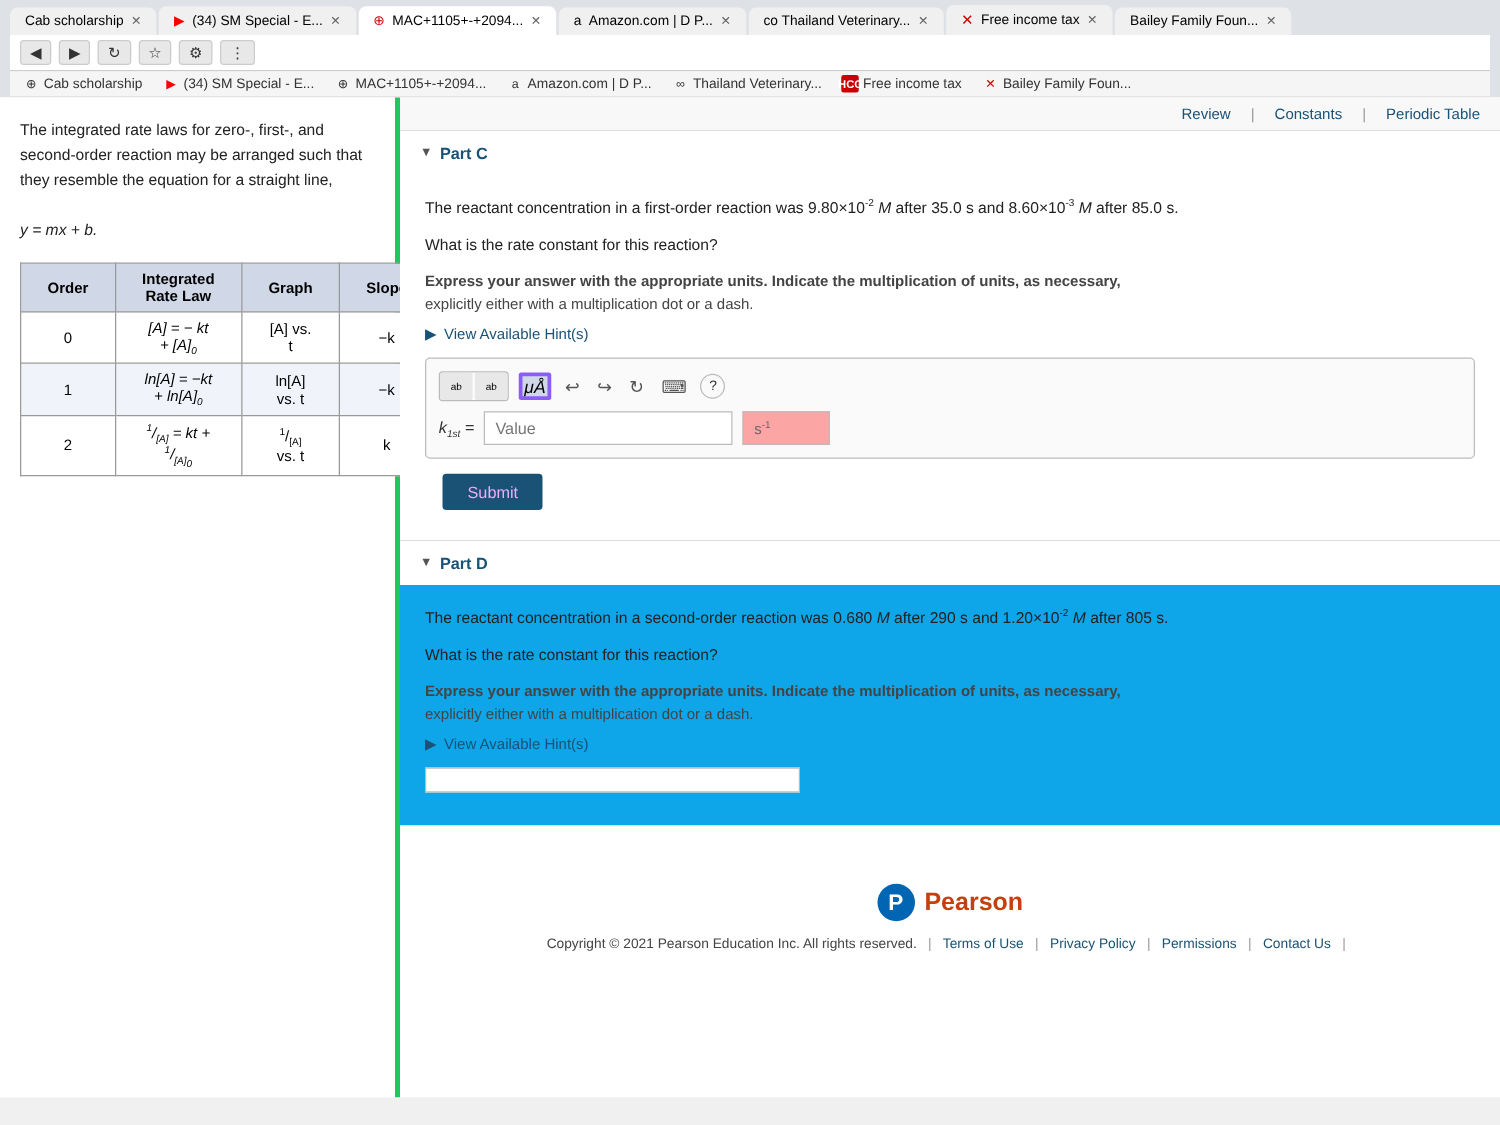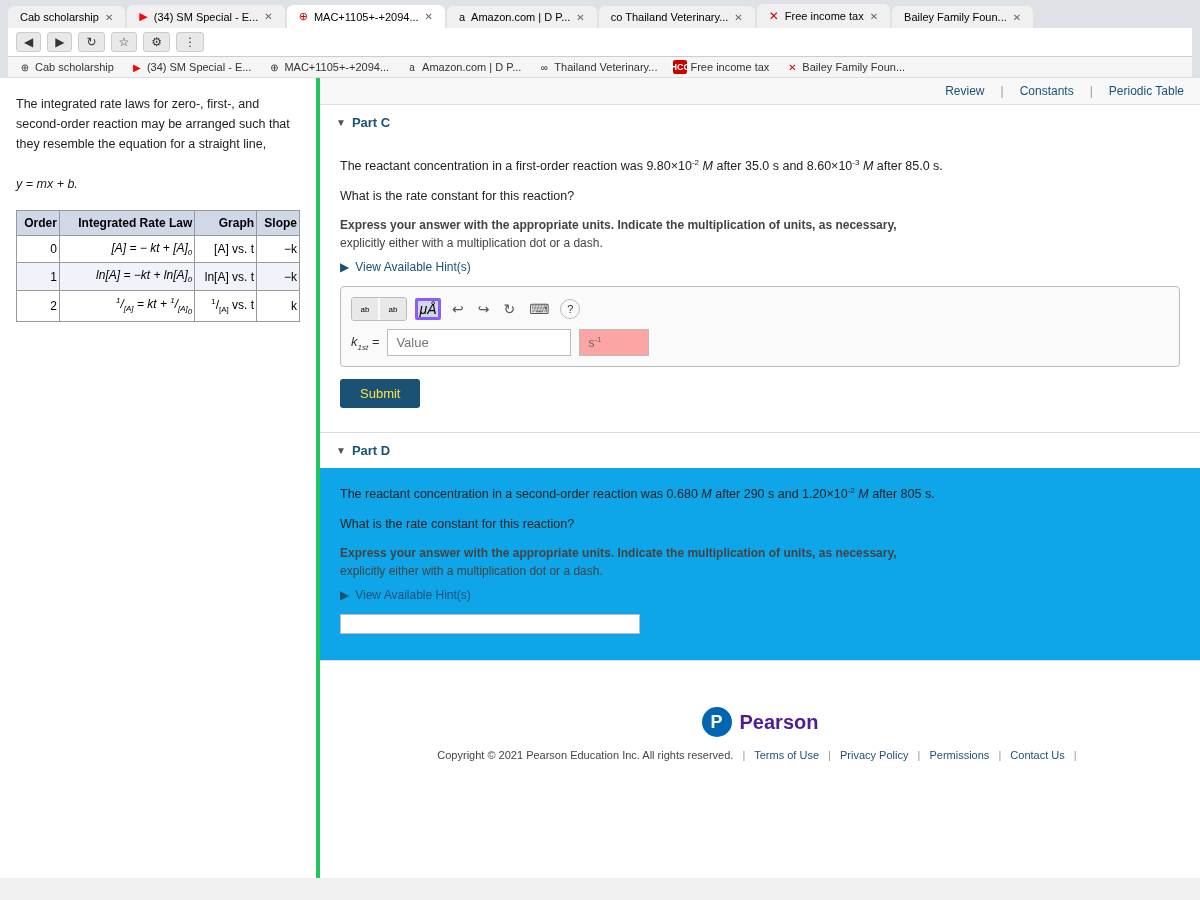--- a/index.html
+++ b/index.html
@@ -21,21 +21,21 @@
 
     
     .page-content { background: #fff; min-height: 800px; display: flex; }
 
     
     .left-panel { width: 320px; padding: 16px; border-right: 4px solid #22c55e; background: #fff; }
     .intro-text { font-size: 12.5px; line-height: 1.6; margin-bottom: 16px; color: #222; }
     .equation { font-style: italic; margin-top: 20px; }
 
     .irl-table { width: 100%; border-collapse: collapse; font-size: 12px; margin-top: 8px; }
-    .irl-table th, .irl-table td { border: 1px solid #999; padding: 5px 2px; text-align: right; vertical-align: middle; }
+    .irl-table th, .irl-table td { border: 1px solid #999; padding: 5px 21px; text-align: center; vertical-align: middle; }
     .irl-table th { background: #d0d8e8; font-weight: bold; }
     .irl-table td { background: #fff; }
     .irl-table tr:nth-child(even) td { background: #f0f4fa; }
     .math-expr { font-style: italic; }
 
     
     .right-panel { flex: 1; padding: 0; }
 
     
     .top-action-bar { display: flex; justify-content: flex-end; align-items: center; padding: 6px 16px; border-bottom: 1px solid #e0e0e0; background: #f8f8f8; gap: 16px; font-size: 12px; }
@@ -59,24 +59,24 @@
     .toolbar-row { display: flex; align-items: center; gap: 8px; margin-bottom: 8px; }
     .toolbar-btn { width: 26px; height: 22px; background: #e8e8e8; border: 3px solid #8b5cf6; border-radius: 2px; display: flex; align-items: center; justify-content: center; font-size: 14px; cursor: pointer; }
     .toolbar-btn.special { background: #d0d8e8; font-style: italic; }
     .toolbar-icon-group { display: flex; gap: 2px; border: 1px solid #bbb; border-radius: 3px; overflow: hidden; }
     .toolbar-icon-group .toolbar-btn { border: none; }
     .toolbar-action { background: none; border: none; color: #555; font-size: 14px; cursor: pointer; padding: 0 3px; }
     .toolbar-question { background: none; border: 1px solid #bbb; border-radius: 50%; width: 20px; height: 20px; display: flex; align-items: center; justify-content: center; font-size: 11px; color: #333; cursor: pointer; }
 
     .k-input-row { display: flex; align-items: center; gap: 8px; }
     .k-label { font-size: 13px; font-style: italic; color: #333; white-space: nowrap; }
-    .k-value-input { border: 1px solid #bbb; padding: 5px 8px; width: 184px; font-size: 13px; background: #fff; }
+    .k-value-input { border: 1px solid #bbb; padding: 5px 8px; width: 199px; font-size: 13px; background: #fff; }
     .k-unit-box { border: 1px solid #bbb; padding: 5px 8px; width: 70px; font-size: 12px; background: #fca5a5; color: #666; }
 
-    .submit-btn { background: #1a5276; color: #fde047; border: none; padding: 7px 20px; border-radius: 3px; font-size: 13px; cursor: pointer; margin-bottom: 8px; }
+    .submit-btn { background: #1a5276; color: #f0abfc; border: none; padding: 7px 20px; border-radius: 3px; font-size: 13px; cursor: pointer; margin-bottom: 8px; margin-left: 14px; }
 
     
     .part-d-content { padding: 16px 20px; background: #0ea5e9; }
 
     
     .pearson-footer { margin-top: 30px; padding: 16px 20px; text-align: center; font-size: 12px; }
     .pearson-p { width: 30px; height: 30px; background: #0066b3; border-radius: 50%; color: #fff; display: flex; align-items: center; justify-content: center; font-size: 18px; font-weight: bold; }
     .footer-links { font-size: 11px; color: #444; }
     .footer-links a { color: #1a5276; text-decoration: none; }
     .footer-links .sep { color: #999; margin: 0 6px; }
@@ -282,21 +282,21 @@
           <span style="margin-left:2px;">View Available Hint(s)</span>
         </div>
 
         <div style="border: 1px solid #bbb; height: 20px; background: #fff; width: 300px; margin-bottom: 10px;"></div>
       </div>
     </div>
 
     <div class="pearson-footer">
       <div style="display:flex;align-items:center;justify-content:center;gap:8px;margin-bottom:12px;">
         <div class="pearson-p">P</div>
-        <span style="font-size:20px;font-weight:bold;color:#4c1d95;">Pearson</span>
+        <span style="font-size:20px;font-weight:bold;color:#c2410c;">Pearson</span>
       </div>
       <div class="footer-links">
         <span>Copyright © 2021 Pearson Education Inc. All rights reserved.</span>
         <span class="sep">|</span>
         <a href="#">Terms of Use</a>
         <span class="sep">|</span>
         <a href="#">Privacy Policy</a>
         <span class="sep">|</span>
         <a href="#">Permissions</a>
         <span class="sep">|</span>

